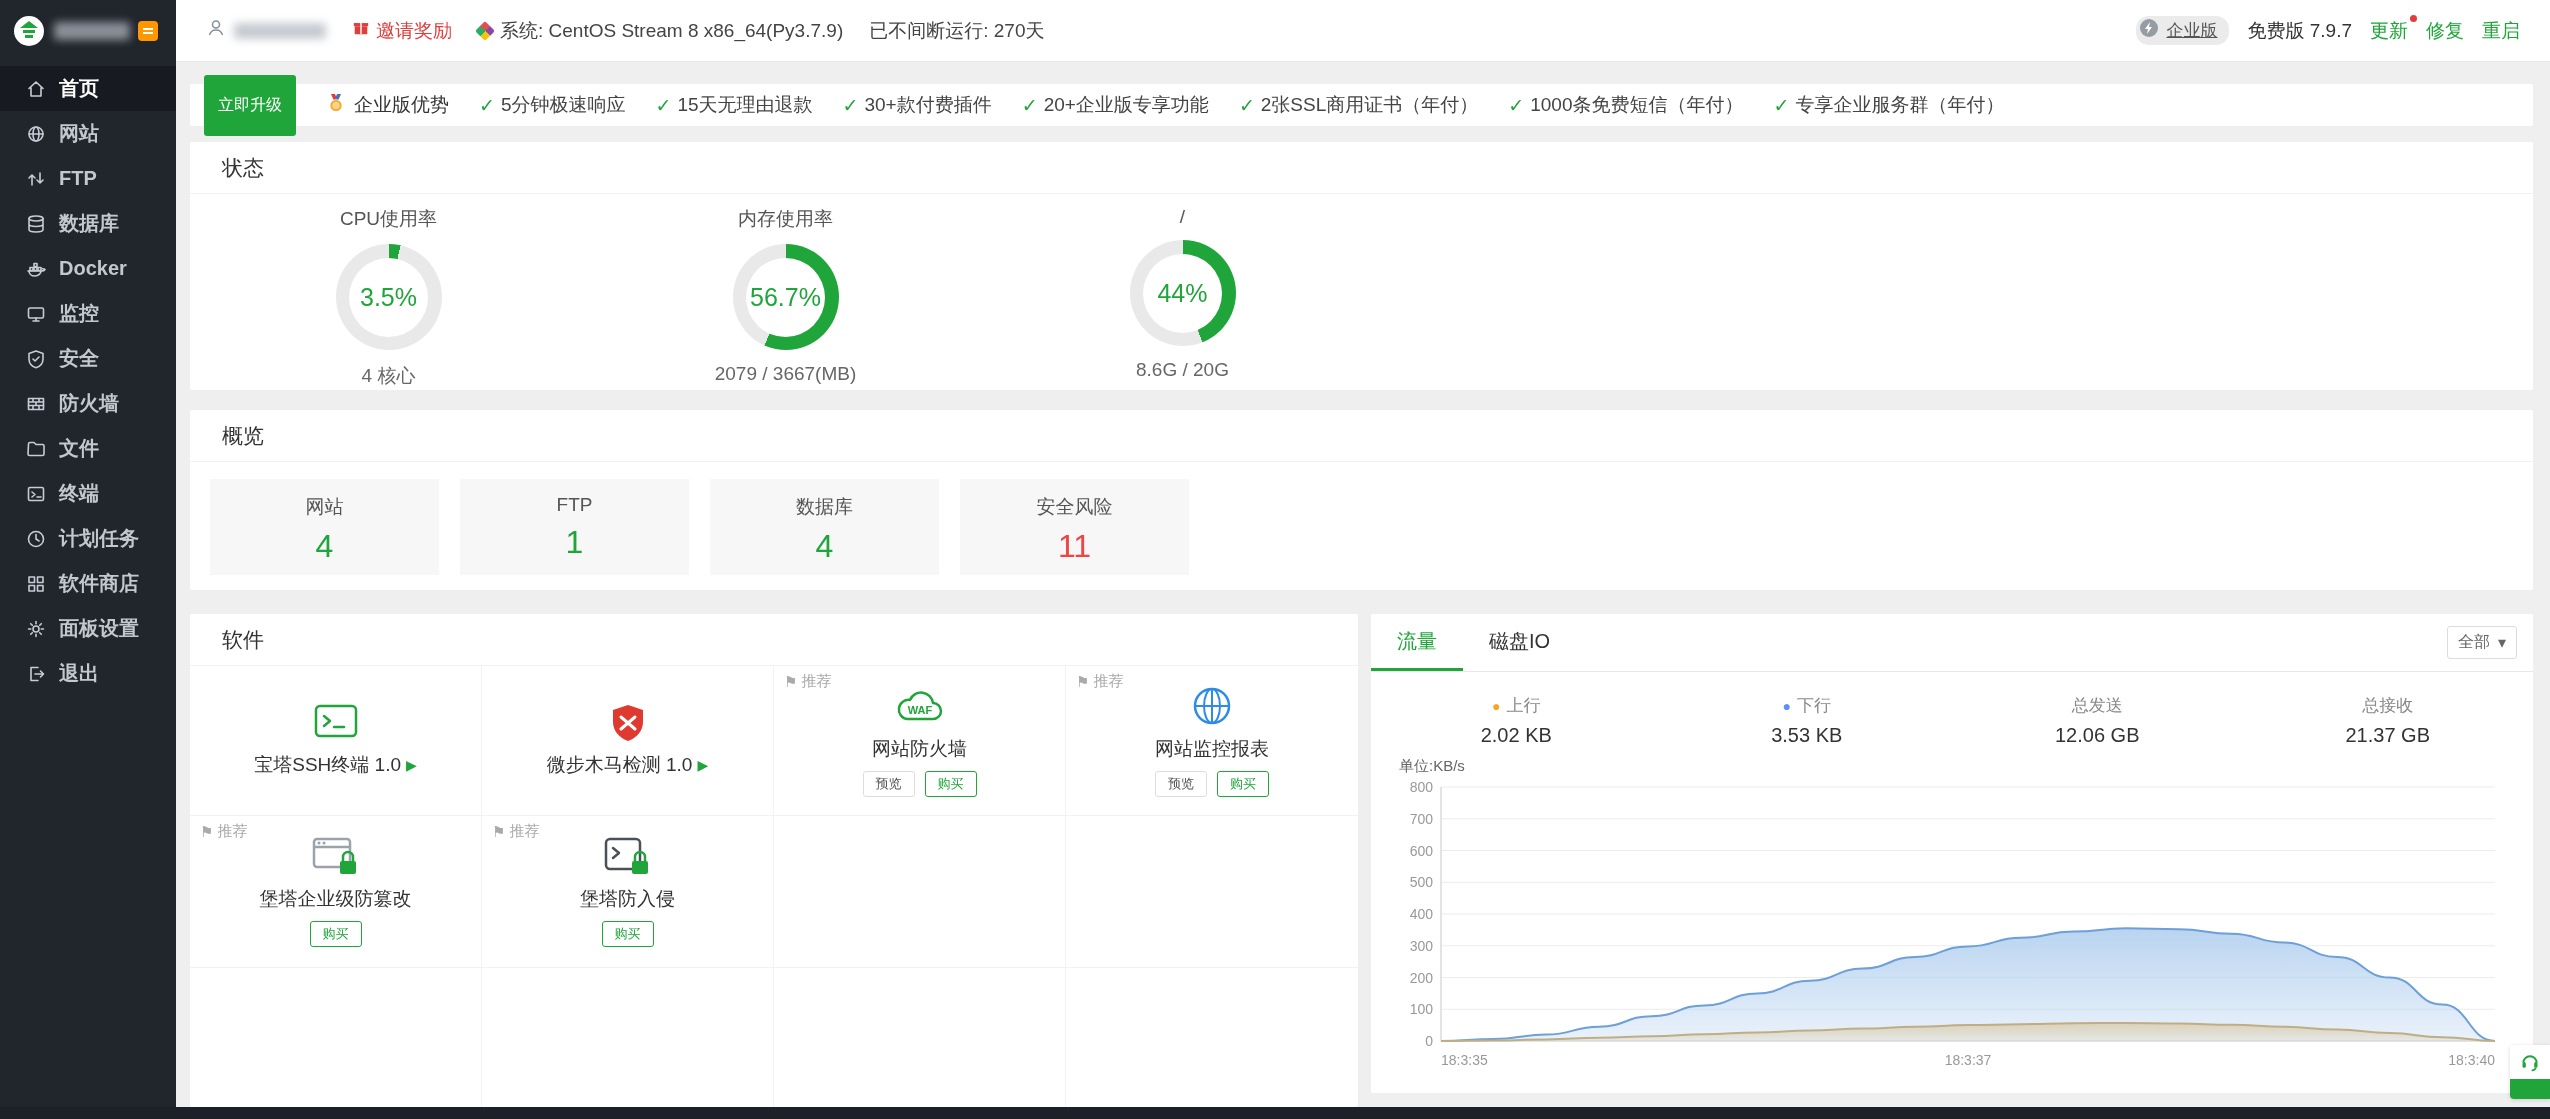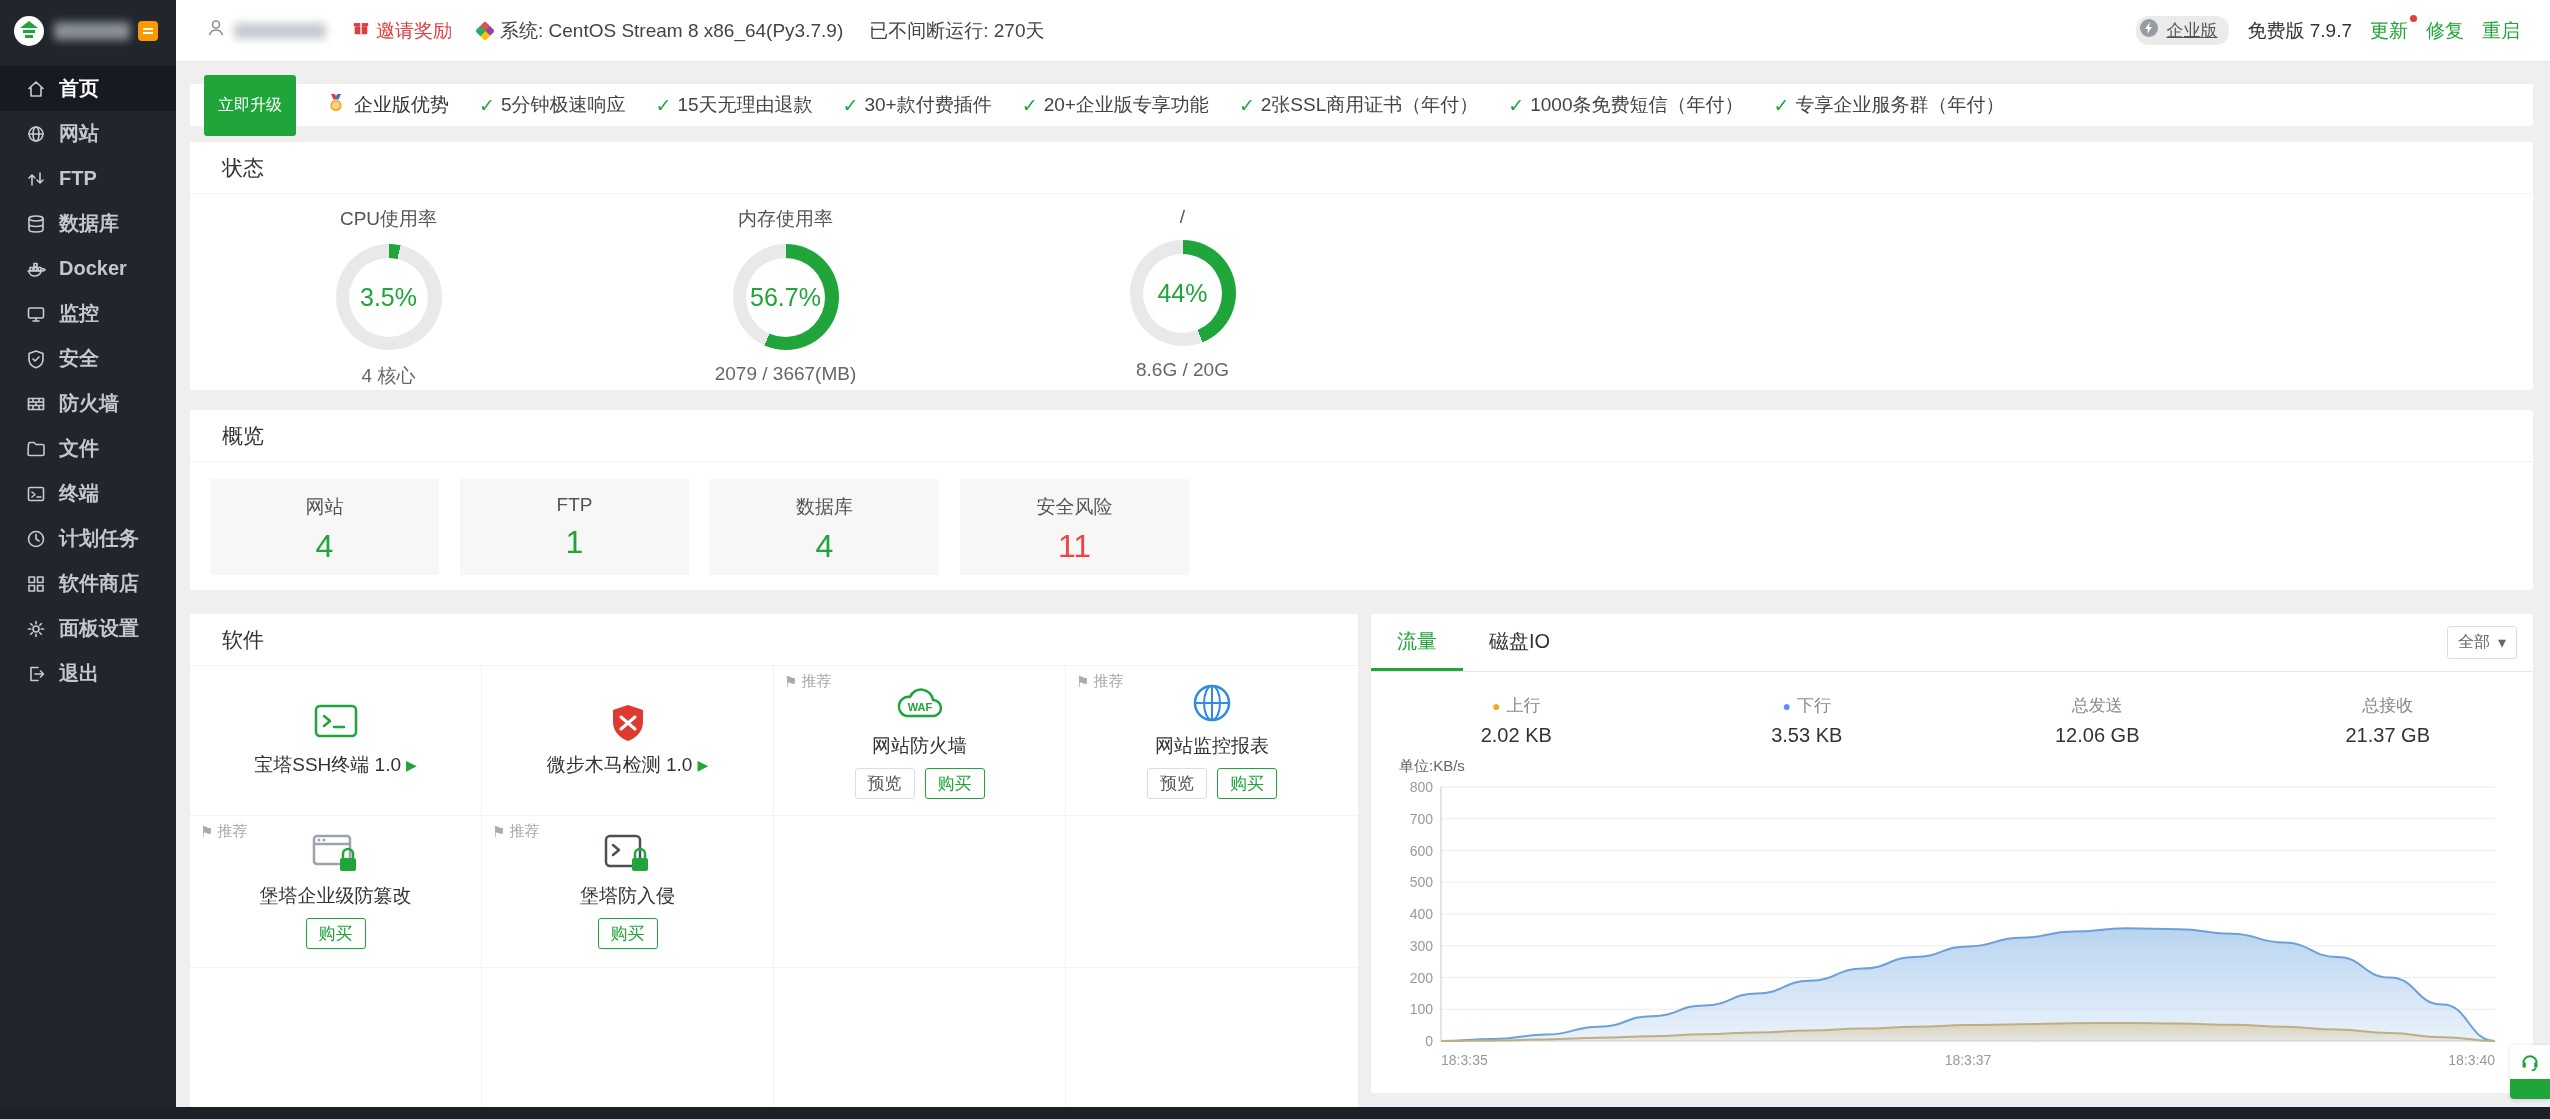--- a/index.html
+++ b/index.html
@@ -63,21 +63,21 @@
   
   .software-card{left:190px;top:614px;width:1168px;height:493px;}
   .sw-grid{display:grid;grid-template-columns:repeat(4,1fr);grid-template-rows:150px 152px 1fr;height:441px;}
   .sw-cell{border-right:1px solid #f2f2f2;border-bottom:1px solid #f2f2f2;position:relative;display:flex;flex-direction:column;align-items:center;justify-content:center;gap:9px;box-sizing:border-box;}
   .sw-cell:nth-child(4n){border-right:none;}
   .sw-cell:nth-child(n+9){border-bottom:none;}
   .sw-tag{position:absolute;top:6px;left:10px;font-size:15px;color:#aaa;display:flex;align-items:center;gap:4px;}
   .sw-name{font-size:19px;color:#333;display:flex;align-items:center;gap:5px;cursor:pointer;}
   .sw-name .play{color:#20a53a;font-size:14px;}
   .sw-btns{display:flex;gap:10px;}
-  .btn-sm{background:#fff;border:1px solid #ddd;color:#555;font-size:17px;padding:3px 12px;border-radius:3px;cursor:pointer;font-family:inherit;}
+  .btn-sm{background:#fff;border:1px solid #ddd;color:#555;font-size:13px;padding:3px 12px;border-radius:3px;cursor:pointer;font-family:inherit;}
   .btn-sm.green{border-color:#20a53a;color:#20a53a;}
   .sw-icon svg{display:block;}
 
   
   .chart-card{left:1371px;top:614px;width:1162px;height:479px;}
   .tabbar{height:58px;border-bottom:1px solid #e8e8e8;display:flex;position:relative;box-sizing:border-box;}
   .tab{padding:0 26px;line-height:55px;font-size:20px;color:#333;cursor:pointer;}
   .tab.active{color:#20a53a;border-bottom:3px solid #20a53a;}
   .filter-select{position:absolute;right:16px;top:12px;border:1px solid #dcdcdc;border-radius:3px;padding:5px 10px;font-size:16px;color:#666;display:flex;align-items:center;gap:8px;cursor:pointer;background:#fff;}
   .stats{display:flex;margin-top:22px;}

